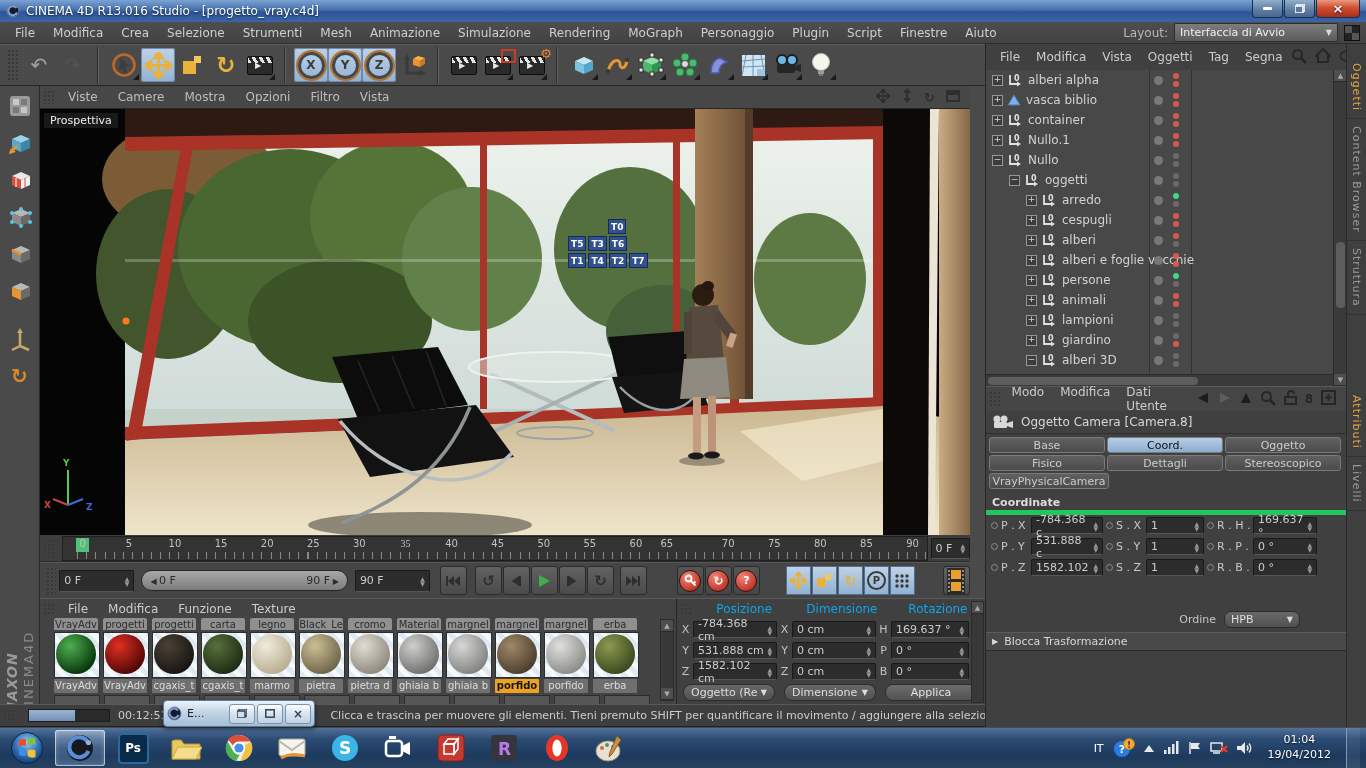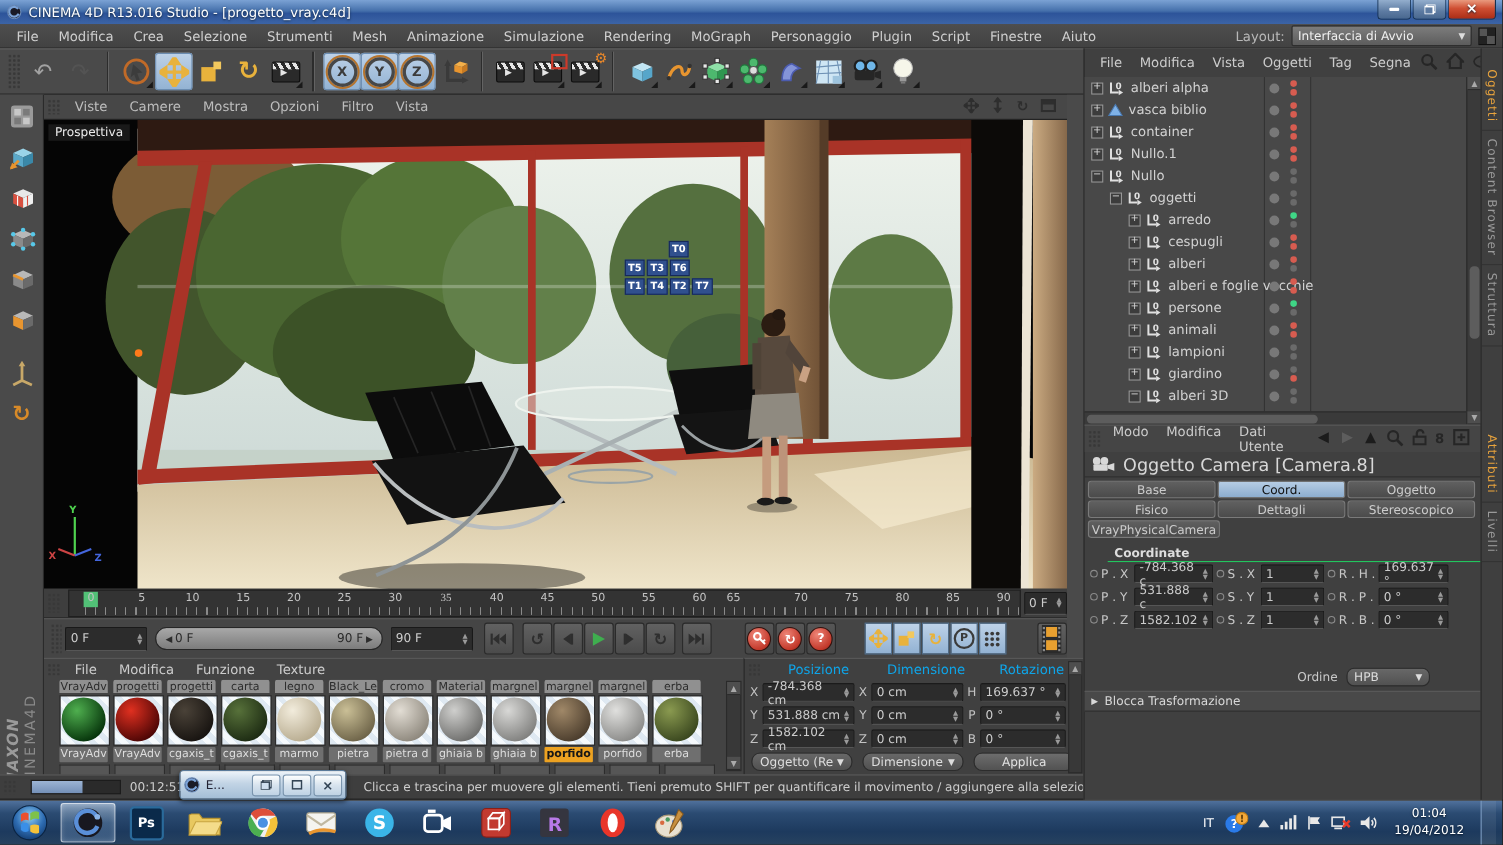--- a/index.html
+++ b/index.html
@@ -122,27 +122,27 @@
   .d.red{background:#d75c50;}.d.green{background:#3fd686;}.d.gray{background:#6a6a6a;}
   #omhscroll{position:absolute;left:0;top:330px;width:347px;height:12px;background:#3a3a3a;border-top:1px solid #2a2a2a;}
   #omhthumb{position:absolute;left:2px;top:2px;width:210px;height:8px;background:#5d5d5d;border-radius:4px;}
   #omvscroll{position:absolute;left:347px;top:26px;width:13px;height:316px;background:#3a3a3a;border-left:1px solid #2a2a2a;}
   #omvthumb{position:absolute;left:2px;top:172px;width:9px;height:66px;background:#5d5d5d;border-radius:4px;}
   
   #am{position:absolute;left:0;top:342px;width:360px;}
   #ammenu{height:24px;display:flex;align-items:center;font-size:12px;color:#cccccc;border-top:1px solid #5a5a5a;background:#454545;}
   .ammenu-item{padding:0 8px;}
   #amicons{margin-left:auto;display:flex;gap:8px;align-items:center;padding-right:10px;}
-  #amtitle{height:22px;display:flex;align-items:center;font-size:16px;color:#d8d8d8;padding-left:6px;gap:7px;border-bottom:1px solid #2e2e2e;}
+  #amtitle{height:22px;display:flex;align-items:center;font-size:12px;color:#d8d8d8;padding-left:6px;gap:7px;border-bottom:1px solid #2e2e2e;}
   #amtabs{padding:2px 4px 2px 2px;}
   .atabrow{display:flex;}
   .atab{flex:1;height:14px;background:linear-gradient(#606060,#4b4b4b);border:1px solid #7a7a7a;border-radius:3px;margin:1px;display:flex;align-items:center;justify-content:center;font-size:11px;color:#cccccc;}
   .atab.active{background:linear-gradient(#b6cde4,#8cadcf);color:#101010;}
   .atab.single{flex:none;width:118px;}
-  #amsection{height:16px;display:flex;align-items:center;font-size:11px;font-weight:bold;color:#dddddd;padding-left:6px;border-bottom:1px solid #22c55e;margin-top:2px;margin-left:21px;}
+  #amsection{height:16px;display:flex;align-items:center;font-size:11px;font-weight:bold;color:#dddddd;padding-left:6px;border-bottom:5px solid #22c55e;margin-top:2px;}
   .arow{display:flex;align-items:center;height:21px;padding-left:4px;gap:2px;font-size:11px;color:#c8c8c8;}
   .adot{width:5px;height:5px;border:1px solid #8a8a8a;border-radius:50%;flex:none;margin:0 1px;}
   .alab{flex:none;}
   #amorder{display:flex;align-items:center;justify-content:flex-end;gap:8px;height:20px;padding-right:46px;font-size:11px;color:#c8c8c8;margin-top:31px;}
   #orderdd{width:62px;height:15px;background:linear-gradient(#686868,#515151);border:1px solid #2c2c2c;border-radius:7px;display:flex;align-items:center;justify-content:space-between;padding:0 6px;color:#ddd;}
   #amblocca{height:17px;display:flex;align-items:center;gap:6px;font-size:11px;color:#d8d8d8;background:#494949;border-top:1px solid #5a5a5a;border-bottom:1px solid #2c2c2c;padding-left:6px;margin-top:3px;}
   
   #sidetabs{position:absolute;left:360px;top:0;width:21px;height:683px;background:#3f3f3f;border-left:1px solid #2a2a2a;box-sizing:border-box;}
   .vtab{writing-mode:vertical-rl;font-size:11px;color:#9a9a9a;padding:7px 3px;border-bottom:1px solid #333;letter-spacing:1px;}
   .vtab.active{color:#e8a33d;}

